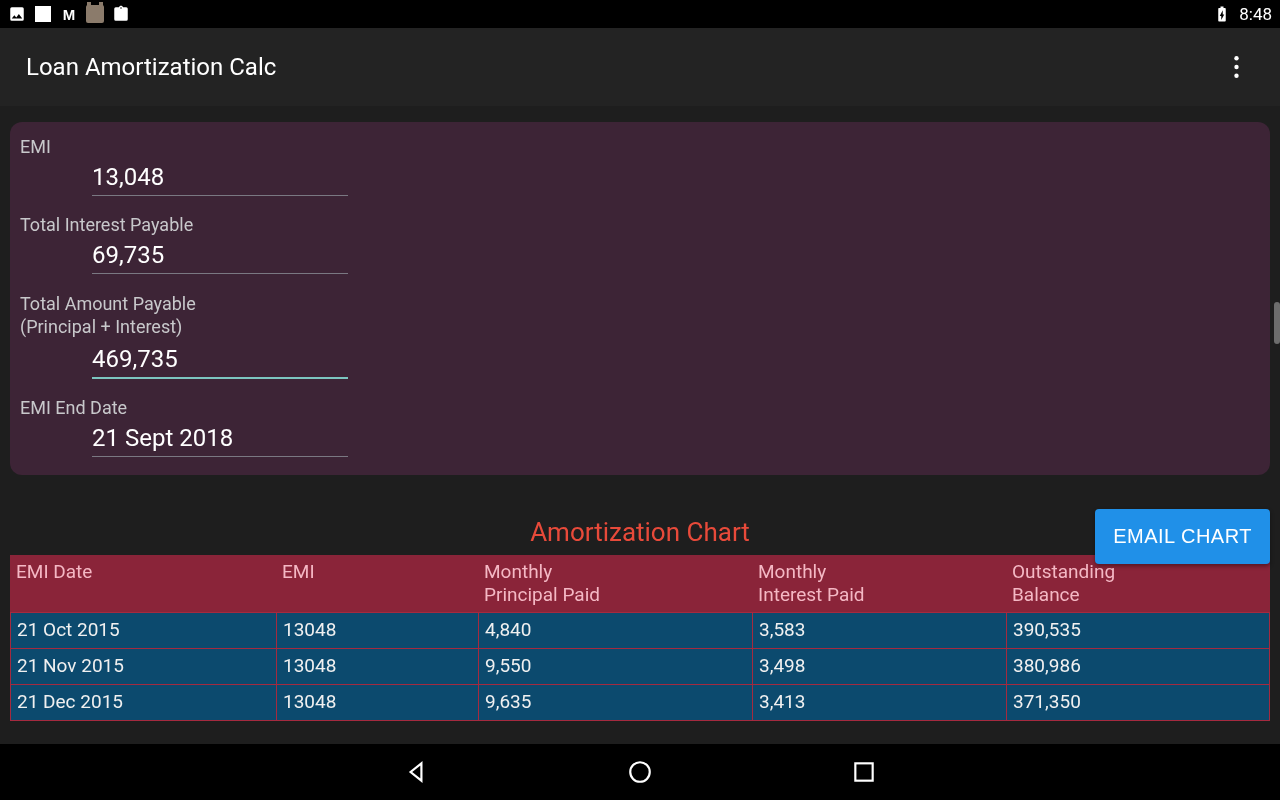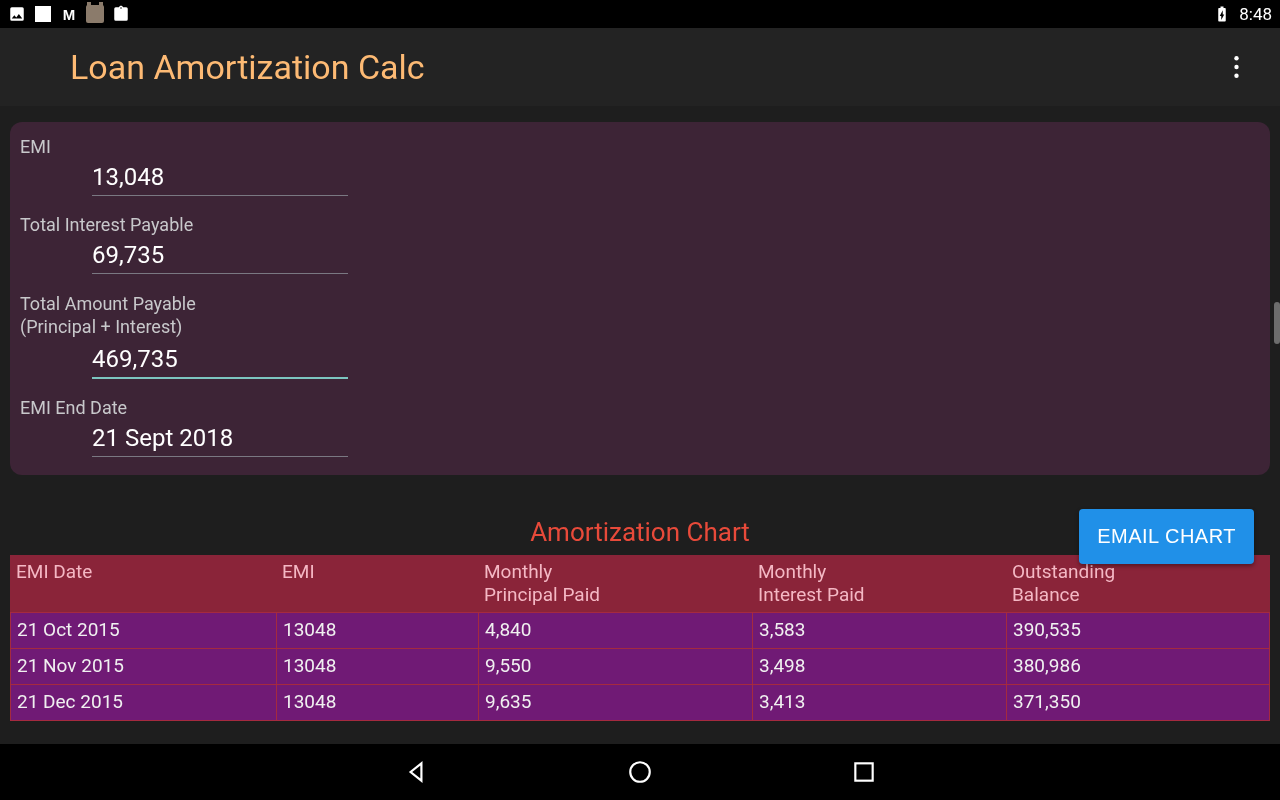--- a/index.html
+++ b/index.html
@@ -34,21 +34,21 @@
   .sb-cat::before { left:1px; } .sb-cat::after { right:1px; }
 
   
   .app-bar {
     height: 78px;
     background: #232323;
     display: flex;
     align-items: center;
     padding: 0 26px;
   }
-  .app-title { font-size: 34px; font-weight: 400; color: #fdba74; margin-left: 44px; }
+  .app-title { font-size: 24px; font-weight: 400; color: #ffffff; }
   .app-bar-spacer { flex: 1; }
   .overflow-menu { width: 36px; height: 36px; display:flex; align-items:center; justify-content:center; cursor:pointer; }
   .overflow-menu svg { width: 5px; height: 22px; fill:#fff; }
 
   
   .content { flex:1; overflow-y: auto; overflow-x: hidden; background:#1e1e1e; position: relative; }
   .scroll-thumb{ position:absolute; right:0; top:196px; width:6px; height:42px; background:#6d6d6d; border-radius:3px; }
 
   
   .summary-card {
@@ -71,21 +71,21 @@
   .chart-section { margin: 42px 10px 0 10px; position: relative; }
   .chart-title {
     text-align: center;
     color: #e84a3a;
     font-size: 26px;
     font-weight: 400;
     margin-bottom: 8px;
   }
   .email-btn {
     position: absolute;
-    right: 16px; top: -8px;
+    right: 0; top: -8px;
     background: #2090e8;
     color: #fff;
     font-size: 20px;
     font-weight: 500;
     padding: 16px 18px;
     border: none;
     border-radius: 4px;
     cursor: pointer;
     box-shadow: 0 2px 4px rgba(0,0,0,.4);
     letter-spacing: .5px;
@@ -97,21 +97,21 @@
   .th, .td { padding: 6px 6px; font-size: 19px; line-height:1.2; }
   .col-date   { flex: 0 0 266px; }
   .col-emi    { flex: 0 0 202px; }
   .col-pp     { flex: 0 0 274px; }
   .col-ip     { flex: 0 0 254px; }
   .col-bal    { flex: 1; }
 
   .table-header { background: #8a2439; }
   .th { color: #f4b8c4; }
 
-  .table-row { background: #701a75; border: 1px solid #a52a3f; border-top: none; }
+  .table-row { background: #0c4a6e; border: 1px solid #a52a3f; border-top: none; }
   .table-row:first-of-type{ border-top:1px solid #a52a3f; }
   .td { color: #f0f0f0; border-right: 1px solid #a52a3f; }
   .td:last-child { border-right: none; }
 
   
   .nav-bar {
     height: 56px;
     background: #000;
     display: flex;
     align-items: center;

